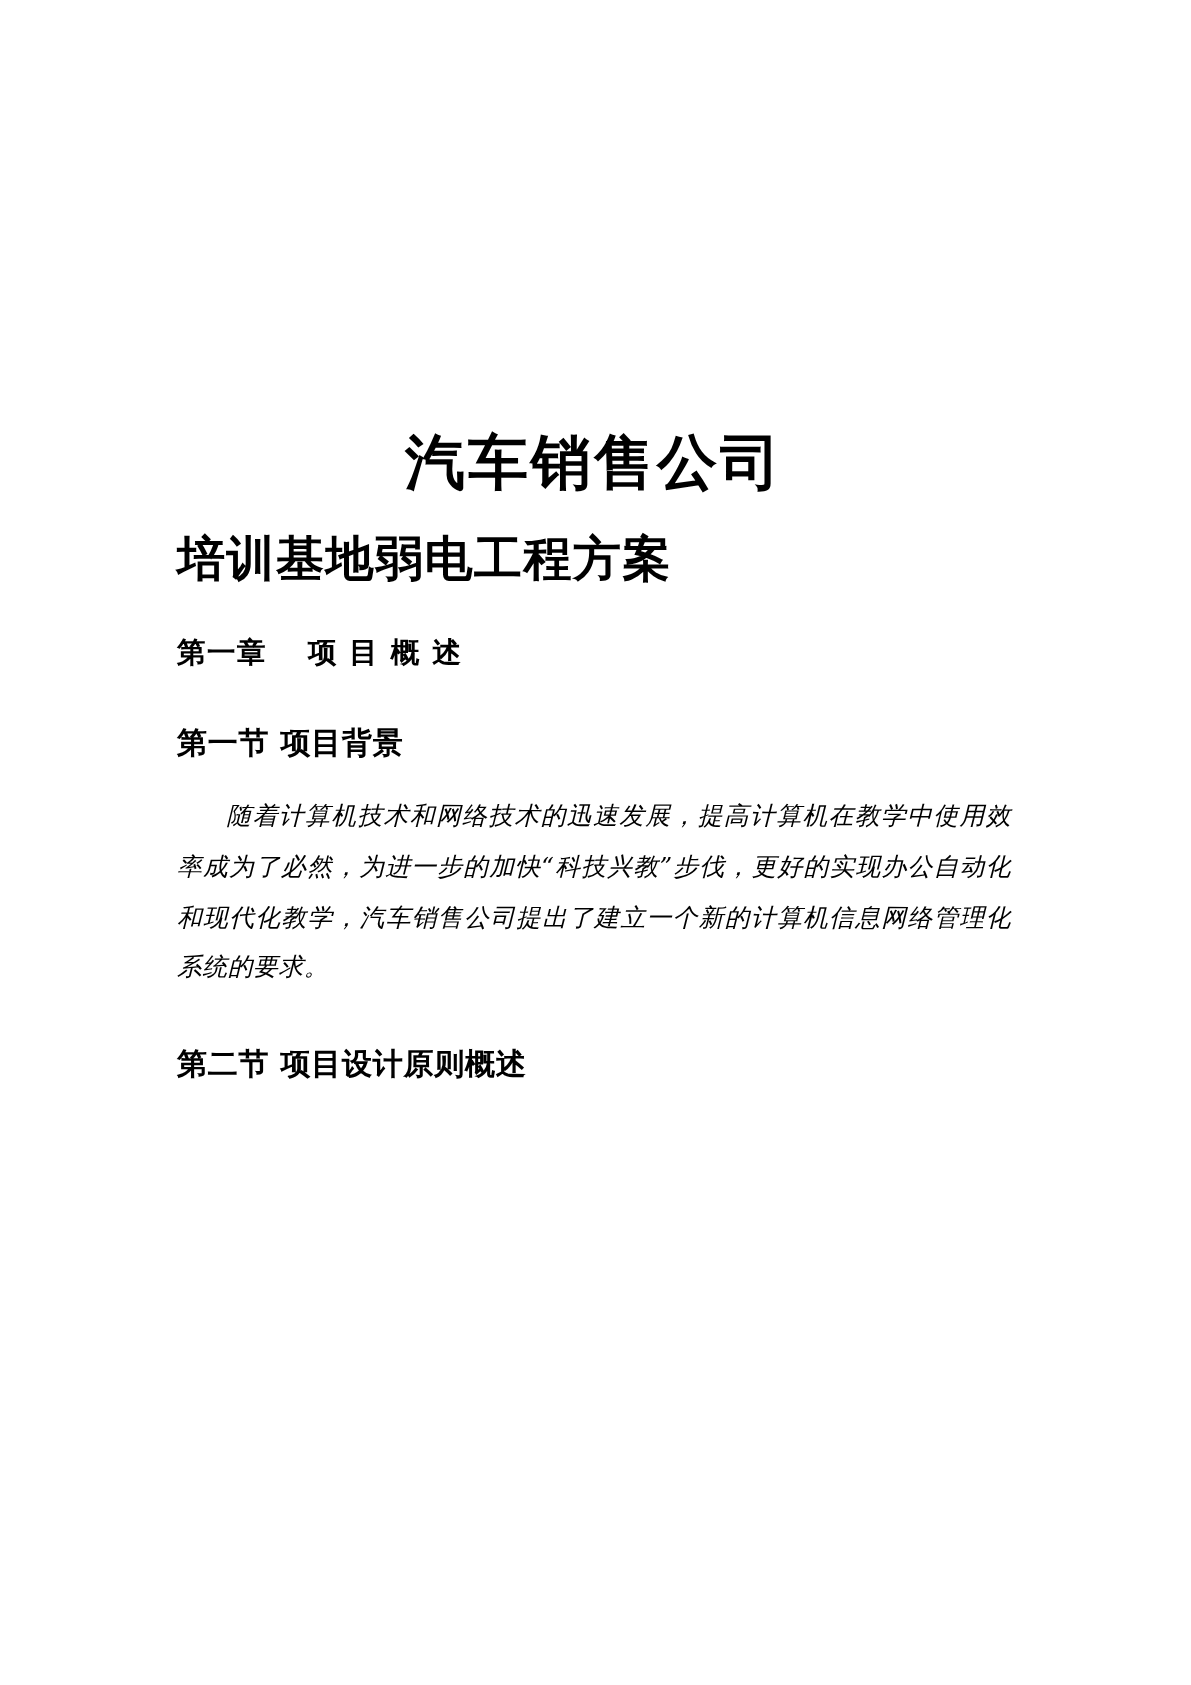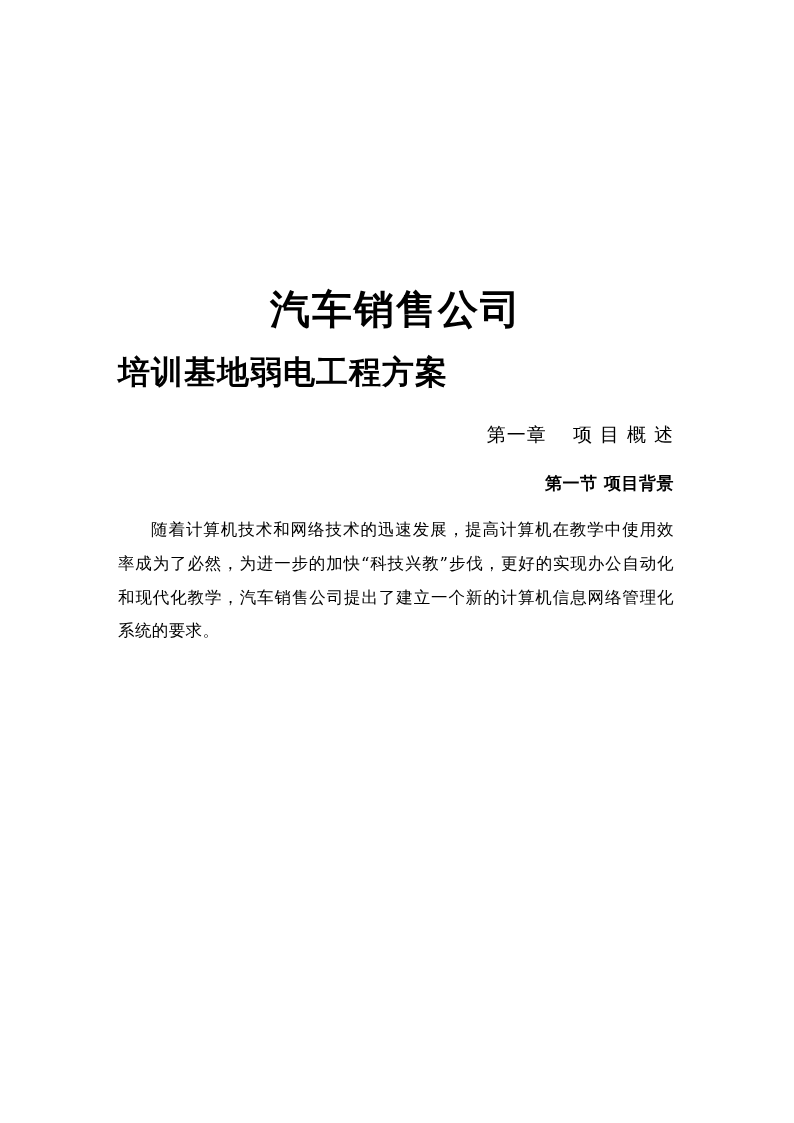--- a/index.html
+++ b/index.html
@@ -32,44 +32,45 @@
   .doc-title-2 {
     margin: 18px 0 0 0;
     text-align: left;
     font-size: 32px;
     font-weight: bold;
     letter-spacing: 1px;
     line-height: 1.25;
   }
   .chapter-heading {
     margin: 30px 0 0 0;
-    text-align: right;
+    text-align: left;
     font-size: 19px;
-    font-weight: normal;
+    font-weight: bold;
     letter-spacing: 1px;
   }
   .chapter-heading .sp {
     display: inline-block;
     width: 12px;
   }
   .section-heading {
-    margin: 24px 0 0 0;
-    text-align: right;
-    font-size: 17px;
+    margin: 34px 0 0 0;
+    text-align: left;
+    font-size: 20px;
     font-weight: bold;
     letter-spacing: 0.5px;
   }
   .body-par {
     margin: 18px 0 0 0;
     font-size: 16.5px;
     line-height: 2.05;
     text-align: justify;
     text-justify: inter-ideograph;
     text-indent: 2em;
     letter-spacing: 0.4px;
+    font-style: italic;
   }
 </style>
 </head>
 <body>
 
 <div class="page">
 
   <h1 class="doc-title-1">汽车销售公司</h1>
 
   <h2 class="doc-title-2">培训基地弱电工程方案</h2>
@@ -77,15 +78,16 @@
   <div class="chapter-heading">
     <span>第一章</span>
     <span class="sp"></span>
     <span>项 目 概 述</span>
   </div>
 
   <h3 class="section-heading">第一节  项目背景</h3>
 
   <p class="body-par">随着计算机技术和网络技术的迅速发展，提高计算机在教学中使用效率成为了必然，为进一步的加快“科技兴教”步伐，更好的实现办公自动化和现代化教学，汽车销售公司提出了建立一个新的计算机信息网络管理化系统的要求。</p>
 
+  <h3 class="section-heading">第二节  项目设计原则概述</h3>
 
 
 </div>
 
 </body></html>

